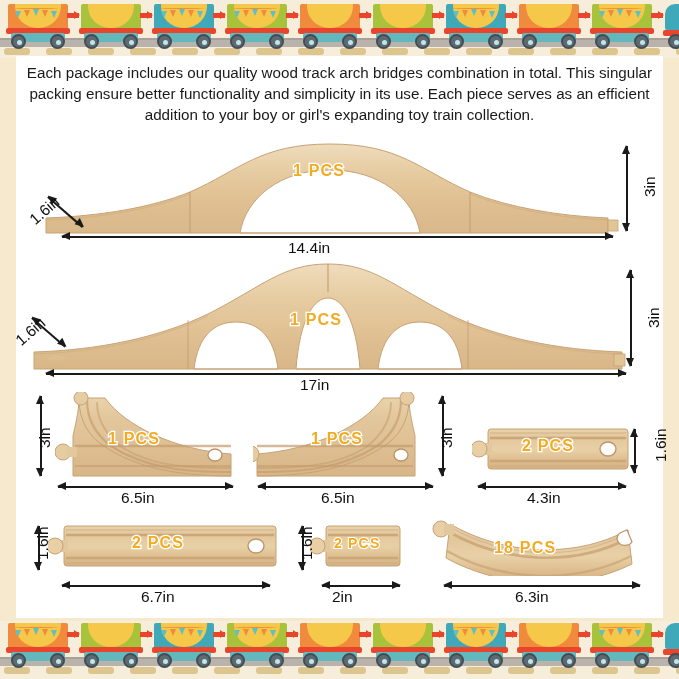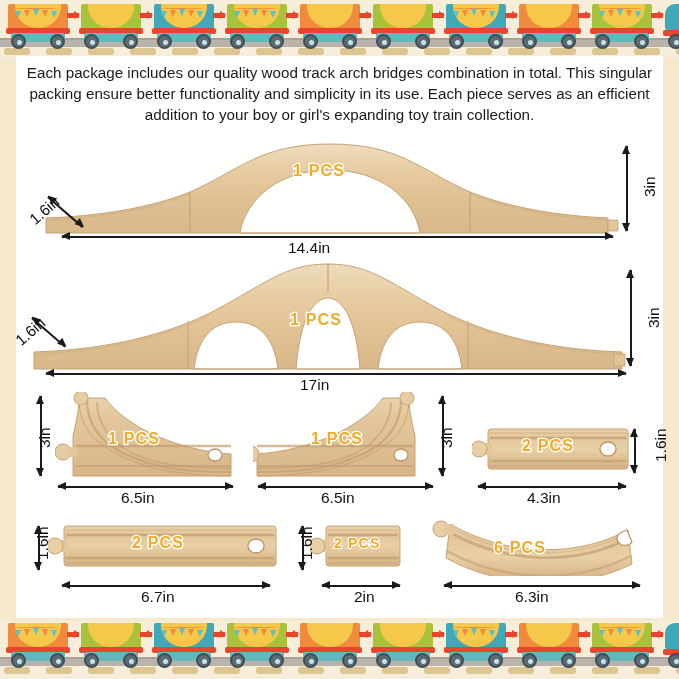--- a/index.html
+++ b/index.html
@@ -543,21 +543,21 @@
       <line x1="18" y1="36" x2="88" y2="36" stroke="#c49c6e" stroke-width="2.4" opacity=".65"></line>
       <line x1="18" y1="8" x2="88" y2="8" stroke="#cba87e" stroke-width="1.4" opacity=".5"></line>
       <line x1="18" y1="41" x2="88" y2="41" stroke="#cba87e" stroke-width="1.4" opacity=".5"></line>
       <rect x="6" y="18" width="14" height="12" fill="#e4c89d" stroke="none"></rect>
       <circle cx="7" cy="24" r="8" fill="#e8cfa6" stroke="#c8a275" stroke-width="1"></circle>
       <line x1="52" y1="22" x2="60" y2="22" stroke="#ffffff" stroke-width="2"></line>
     </svg>
     <div class="pcs sm" style="left:24px; top:13px;">2 PCS</div>
   </div>
   <div class="dimline-h" style="left:322px; top:585px; width:78px;"></div>
-  <div class="dim-label" style="left:354px; top:588px;text-align:center;">2in</div>
+  <div class="dim-label" style="left:332px; top:588px;text-align:center;">2in</div>
   <div class="dimline-v" style="left:302px; top:526px; height:44px;"></div>
   <div class="dim-label vert" style="left:298px; top:560px;">1.6in</div>
 
   <div class="piece" style="left:432px; top:518px; width:208px; height:58px;">
     <svg width="208" height="58" viewBox="0 0 208 58">
       <defs>
         <linearGradient id="wg5" x1="0" y1="0" x2="0" y2="1">
           <stop offset="0%" stop-color="#e9d2ab"></stop>
           <stop offset="25%" stop-color="#e3c79c"></stop>
           <stop offset="55%" stop-color="#e8d0a6"></stop>
@@ -566,21 +566,21 @@
         </linearGradient>
       </defs>
       <path d="M18,6 C70,36 140,42 196,12 L200,46 C140,76 64,68 14,40 Z" fill="url(#wg5)" stroke="#c8a275" stroke-width="1"></path>
       <path d="M17,14 C70,44 140,50 197,20" fill="none" stroke="#c49c6e" stroke-width="2.6" opacity=".7"></path>
       <path d="M15,33 C66,62 140,68 199,38" fill="none" stroke="#c49c6e" stroke-width="2.4" opacity=".6"></path>
       <path d="M18,9 C70,39 140,45 196,15" fill="none" stroke="#cba87e" stroke-width="1.3" opacity=".5"></path>
       <circle cx="9" cy="11" r="8" fill="#e8cfa6" stroke="#c8a275" stroke-width="1"></circle>
       <rect x="12" y="6" width="10" height="11" fill="#e4c89d" stroke="none"></rect>
       <path d="M190,14 a8,7 0 1,0 10,10 l-5,-12 Z" fill="#ffffff" stroke="#bd9468" stroke-width="1.2"></path>
     </svg>
-    <div class="pcs" style="left:62px; top:21px;">6 PCS</div>
+    <div class="pcs" style="left:62px; top:21px;">18 PCS</div>
   </div>
   <div class="dimline-h" style="left:444px; top:585px; width:196px;"></div>
   <div class="dim-label" style="left:515px; top:588px;">6.3in</div>
 
   <div class="train-strip bottom">
     <div class="rail"></div>
     <div class="sleepers" id="sleepers-bottom">
         <div class="sleeper" style="left: 4px;"></div>
         <div class="sleeper" style="left: 46px;"></div>
         <div class="sleeper" style="left: 88px;"></div>

